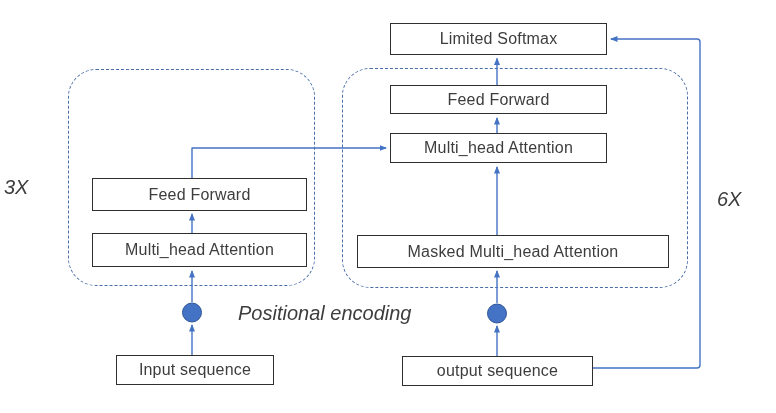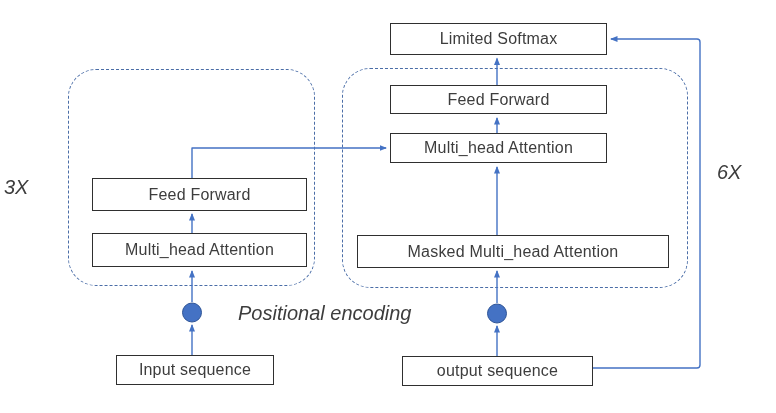--- a/index.html
+++ b/index.html
@@ -79,21 +79,21 @@
   #masked-mha           { left: 357px; top: 235px; width: 312px; height: 33px; }
   #encoder-feed-forward { left: 92px;  top: 178px; width: 215px; height: 33px; }
   #encoder-mha          { left: 92px;  top: 233px; width: 215px; height: 34px; }
   #input-sequence       { left: 116px; top: 355px; width: 158px; height: 30px; }
   #output-sequence      { left: 402px; top: 356px; width: 191px; height: 30px; }
 
   #encoder-group { left: 68px;  top: 69px; width: 247px; height: 217px; }
   #decoder-group { left: 342px; top: 68px; width: 346px; height: 220px; }
 
   #encoder-multiplier { left: 4px;   top: 176px; }
-  #decoder-multiplier { left: 717px; top: 161px; }
+  #decoder-multiplier { left: 717px; top: 188px; }
   #positional-encoding-label { left: 238px; top: 302px; }
 </style>
 </head>
 <body>
 
 <div class="canvas">
 
   <div class="group" id="encoder-group"></div>
   <div class="group" id="decoder-group"></div>
 

